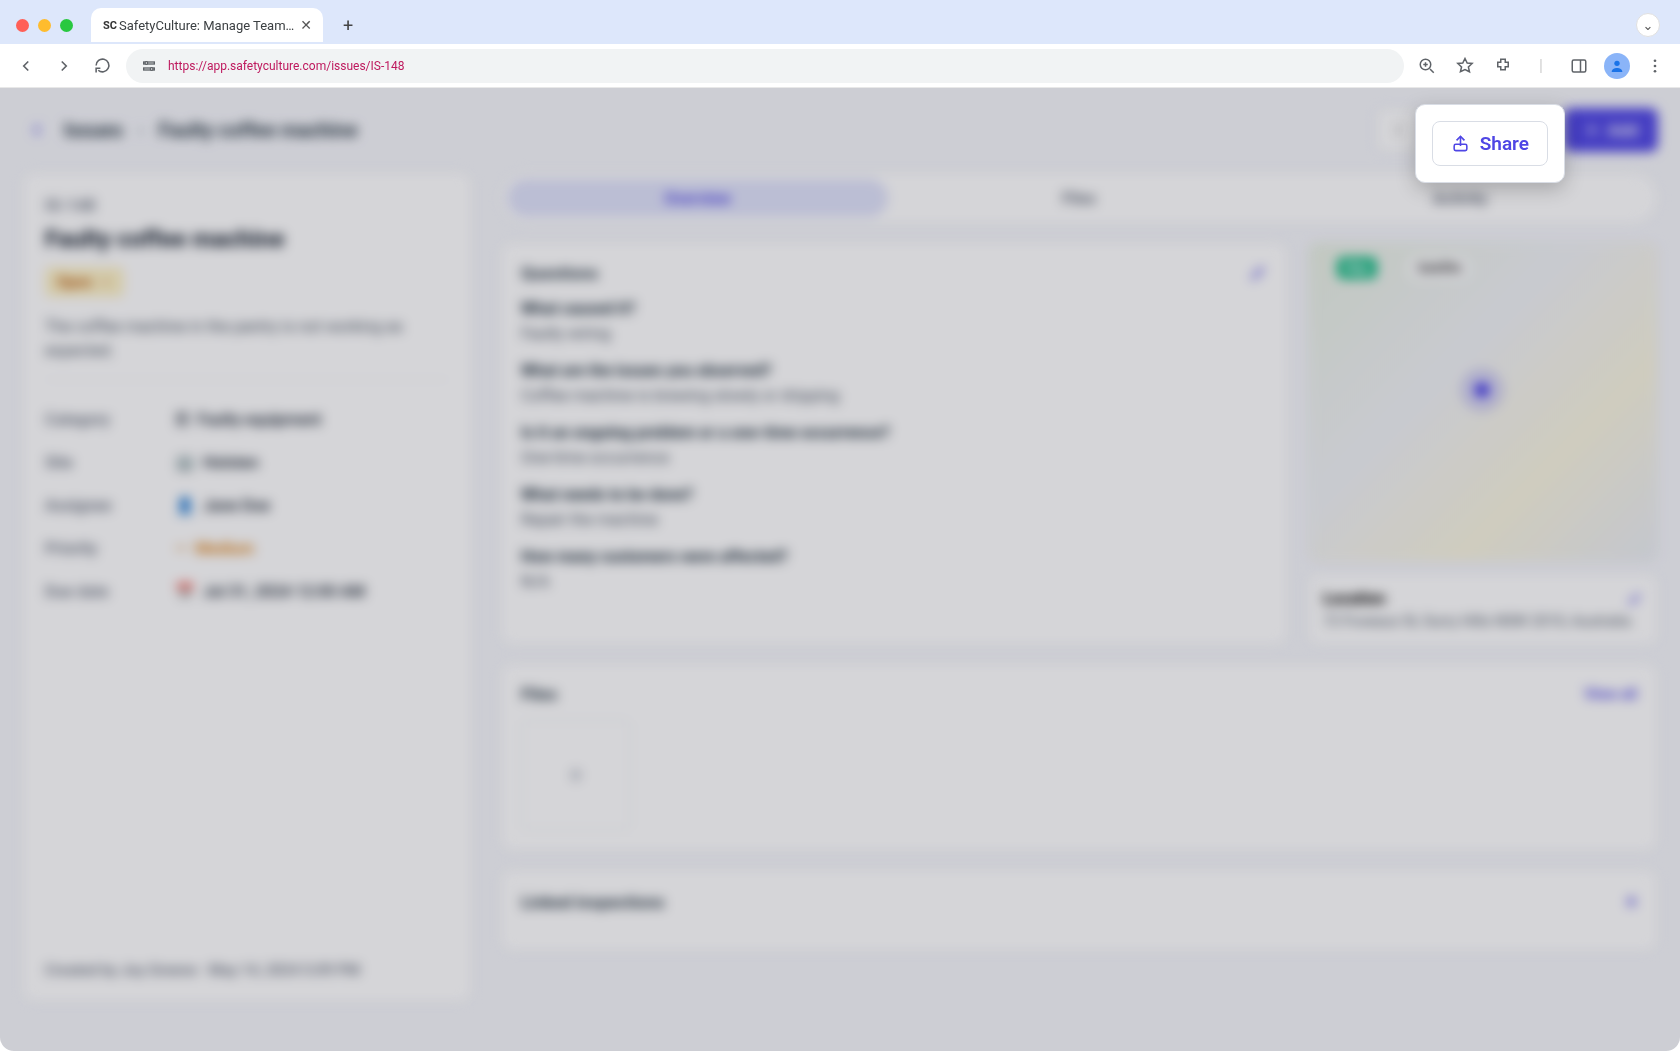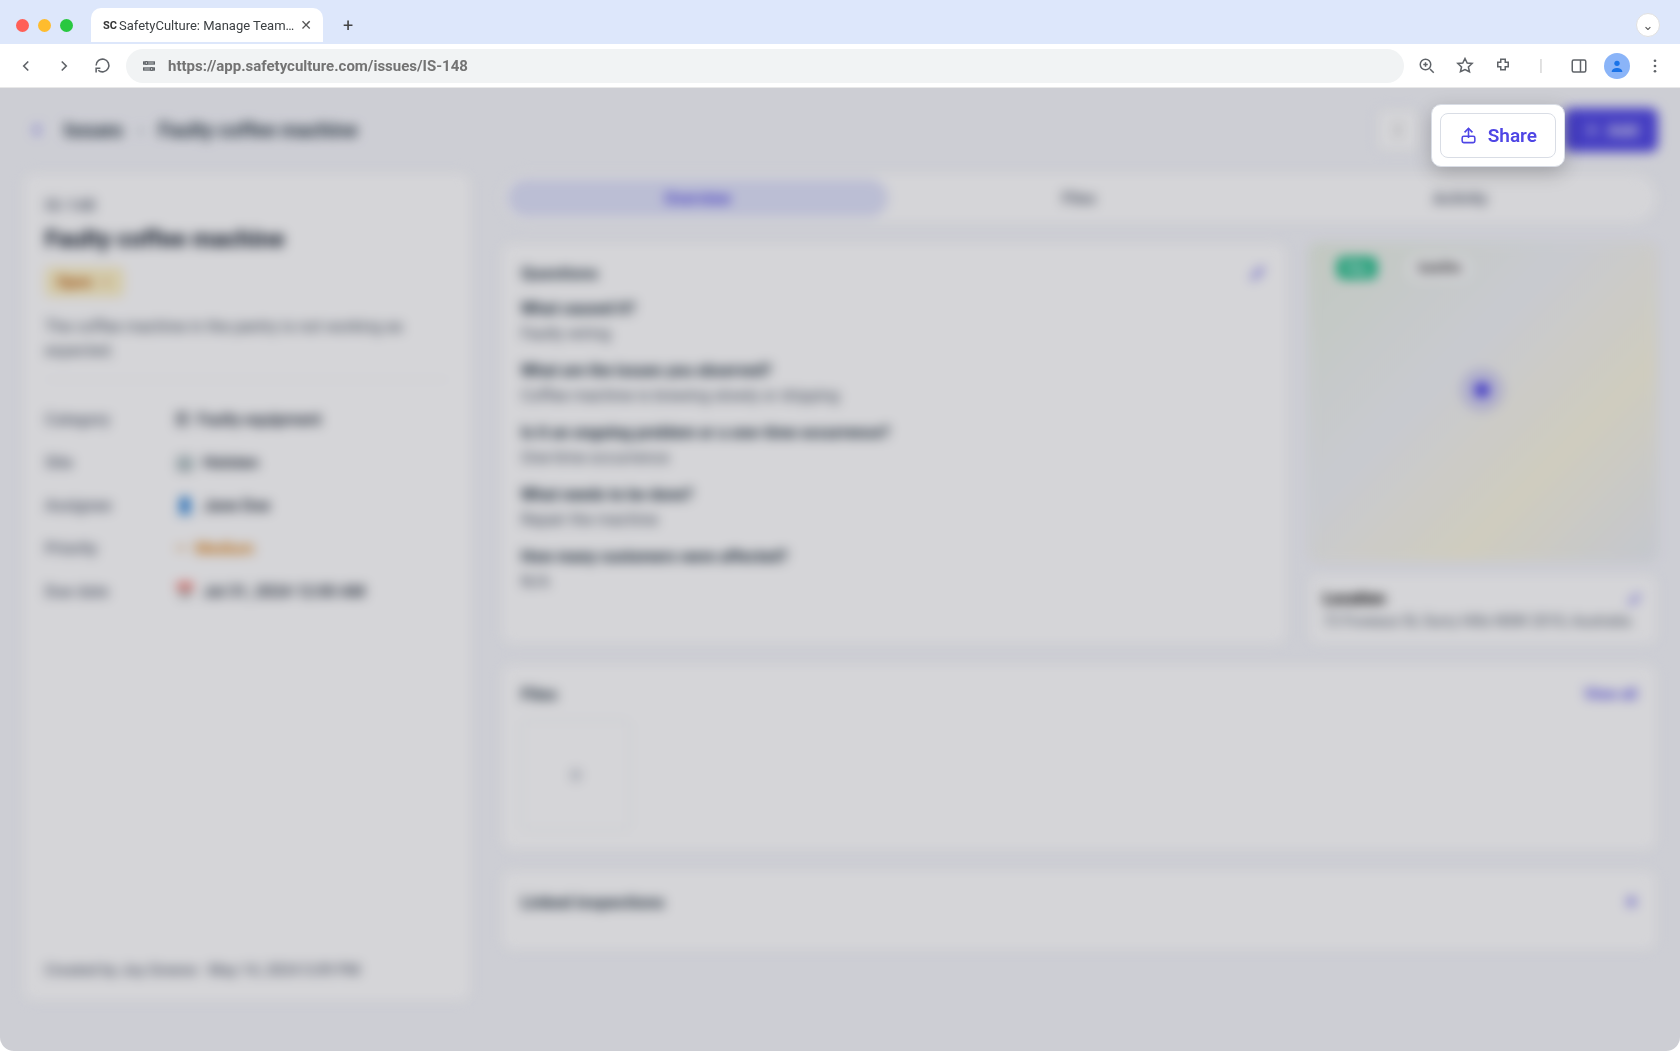--- a/index.html
+++ b/index.html
@@ -17,21 +17,21 @@
 .tab .favicon { width: 18px; height: 18px; display:flex; align-items:center; justify-content:center; font-size:11px; font-weight:700; color:#333;}
 .tab .title { flex: 1; white-space: nowrap; overflow: hidden; text-overflow: ellipsis; }
 .tab .close { width: 14px; height: 14px; display:flex; align-items:center; justify-content:center; font-size:14px; color:#555;}
 .newtab { width: 30px; height: 30px; display:flex; align-items:center; justify-content:center; font-size:18px; color:#444; margin-left:10px;}
 .spacer { flex:1; }
 .tab-expand { width: 24px; height: 24px; border-radius: 50%; background:#fff; display:flex; align-items:center; justify-content:center; margin-right:10px; font-size:13px; color:#555; border:1px solid #e0e0e0;}
 .addr-bar { display:flex; align-items:center; background:#fff; height:44px; padding:0 12px; gap:10px; border-bottom:1px solid #e8e8e8;}
 .nav-btn { width:28px; height:28px; display:flex; align-items:center; justify-content:center; color:#5f6368; border-radius:50%;}
 .url-box { flex:1; background:#f1f3f4; border-radius:22px; height:34px; display:flex; align-items:center; padding:0 14px; gap:10px; max-width: 1280px;}
 .url-box .site-icon { width:18px; height:18px; display:flex; align-items:center; justify-content:center; color:#5f6368;}
-.url-box .url { font-size:15px; color:#737373;font-weight:bold; }
+.url-box .url { font-size:12px; color:#be185d; }
 .tool-icons { display:flex; align-items:center; gap:12px;}
 .tool-icons .ic { width:26px; height:26px; display:flex; align-items:center; justify-content:center; color:#5f6368;}
 .tool-icons .avatar { width:26px; height:26px; border-radius:50%; background:#8ab4f8; display:flex; align-items:center; justify-content:center;}
 
 
 .viewport { position: relative; width: 100%; height: calc(1051px - 88px); background: #f6f7fb; border-radius: 0 0 14px 14px; overflow: hidden;}
 .app-blurred { position:absolute; inset:0; filter: blur(6px); padding: 20px 22px; }
 
 
 .overlay-dim { position:absolute; inset:0; background: rgba(20,20,40,0.18); }
@@ -78,21 +78,21 @@
 .map-col { width:350px; display:flex; flex-direction:column; gap:12px;}
 .map { height:320px; background: linear-gradient(135deg,#e8f0e3 0%, #f0f2f5 40%, #f8f4e0 70%, #eaeef3 100%); border-radius:10px; position:relative; border:1px solid #e6e9ef;}
 .map-pin { position:absolute; top:42%; left:46%; width:26px; height:26px; background:#4f46e5; border:4px solid #fff; border-radius:50%; box-shadow:0 0 0 8px rgba(79,70,229,.25);}
 .map-chip { position:absolute; border-radius:6px; padding:4px 8px; font-size:12px; font-weight:700;}
 .map-chip.g { background:#10b981; color:#fff; top:14px; left:28px;}
 .map-chip.w { background:#fff; top:14px; left:100px; color:#333;}
 .loc-card { background:#fff; border:1px solid #e6e9ef; border-radius:10px; padding:14px;}
 .files-card .file-ph { width:110px; height:110px; border:1px solid #e6e9ef; border-radius:8px; display:flex; align-items:center; justify-content:center; color:#9ca3af; font-size:26px;}
 
 
-.share-highlight { position:absolute; top:16px; right:115px; background:#fff; border:1px solid #d9dde5; border-radius:10px; padding:8px; box-shadow: 0 6px 20px rgba(0,0,0,.22);}
+.share-highlight { position:absolute; top:16px; right:115px; background:#fff; border:1px solid #d9dde5; border-radius:10px; padding:16px; box-shadow: 0 6px 20px rgba(0,0,0,.22);}
 .share-button { display:flex; align-items:center; gap:10px; background:#fff; border:1px solid #d9dde5; border-radius:8px; padding:10px 18px; font-size:19px; font-weight:600; color:#4f46e5;}
 svg { display:block; }
 </style>
 </head>
 <body>
 
 <div class="browser-chrome">
   <div class="tab-bar">
     <div class="win-dots">
       <div class="dot red"></div>

